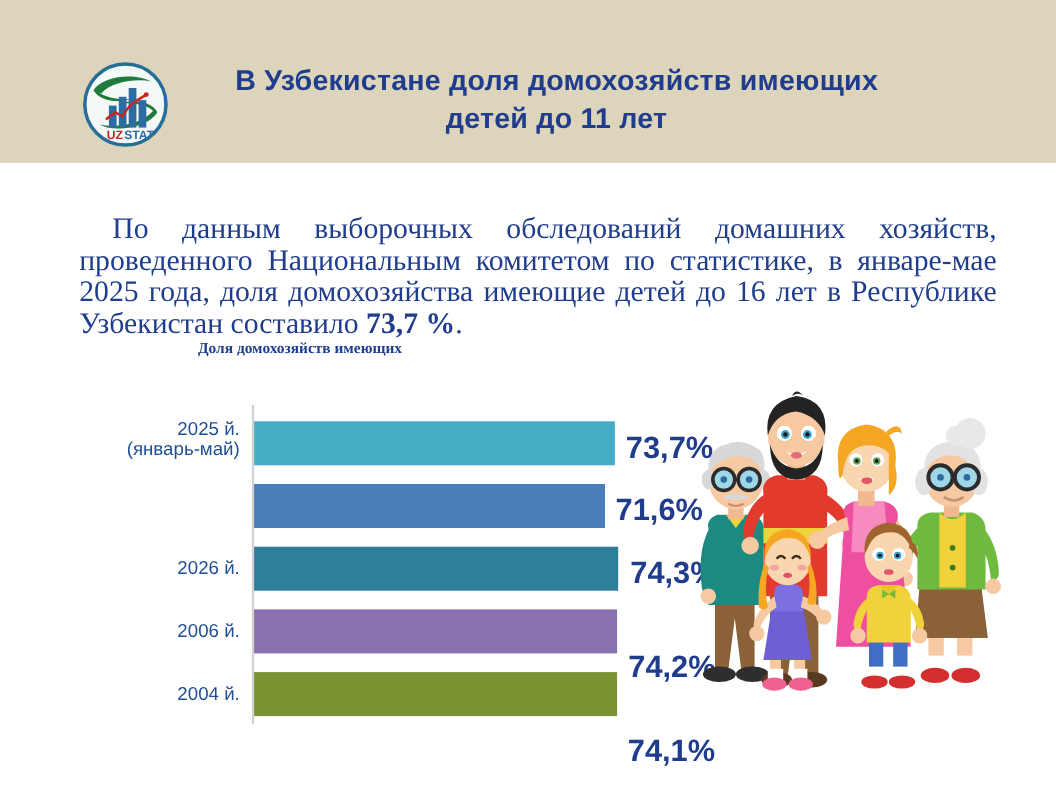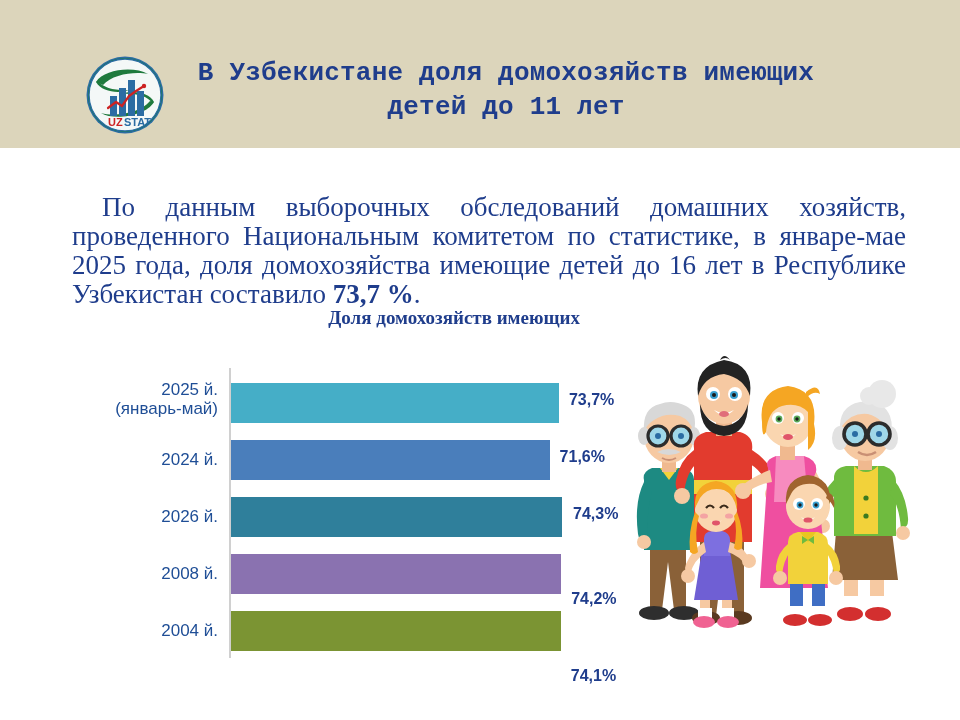--- a/index.html
+++ b/index.html
@@ -20,38 +20,38 @@
     position: absolute;
     left: 0;
     top: 0;
     width: 960px;
     height: 148px;
     background: #dcd5bb;
   }
 
   .logo {
     position: absolute;
-    left: 88px;
+    left: 77px;
     top: 58px;
     width: 74px;
     height: 74px;
     border-radius: 50%;
     background: #15803d;
     box-shadow: 0 0 0 1.5px #2b6ca3;
     overflow: hidden;
   }
   .logo svg { display: block; }
 
   .header-title {
     position: absolute;
     left: 176px;
     top: 56px;
     width: 660px;
     text-align: center;
-    font-family: Liberation Mono, monospace;
+    font-family: Liberation Sans, sans-serif;
     font-weight: bold;
     font-size: 26px;
     line-height: 34px;
     color: #1f3d8c;
     letter-spacing: 0.2px;
   }
 
   
   .intro {
     position: absolute;
@@ -67,24 +67,24 @@
     text-justify: inter-word;
   }
   .intro b { font-weight: bold; }
 
   
   .chart-title {
     position: absolute;
     left: 180px;
     top: 307px;
     width: 400px;
-    text-align: right;
+    text-align: left;
     font-family: "Liberation Serif", serif;
     font-weight: bold;
-    font-size: 19px;
+    font-size: 14px;
     line-height: 22px;
     color: #1f3d8c;
   }
 
   .chart {
     position: absolute;
     left: 70px;
     top: 368px;
     width: 540px;
     height: 290px;
@@ -118,21 +118,21 @@
 
   .bar {
     position: absolute;
     left: 161px;
     top: 0;
     height: 40px;
   }
   .bar-value {
     position: absolute;
     top: 8px;
-    font-size: 16px;
+    font-size: 28px;
     font-weight: bold;
     color: #1f3d8c;
     font-family: "Liberation Sans", sans-serif;
     white-space: nowrap;
   }
 
   
   .family {
     position: absolute;
     left: 628px;
@@ -189,33 +189,32 @@
   <div class="bar-row" style="top:15px">
     <div class="bar-label two-line">
       <span>2025 й.</span><br>
       <span>(январь-май)</span>
     </div>
     <div class="bar" style="width: 327.965px; background: rgb(69, 174, 199);"></div>
     <div class="bar-value" style="left: 498.965px;">73,7%</div>
   </div>
 
   <div class="bar-row" style="top:72px">
-    <div class="bar-label one-line">2024 й.</div>
     <div class="bar" style="width: 318.62px; background: rgb(74, 126, 187);"></div>
     <div class="bar-value" style="left: 489.62px;">71,6%</div>
   </div>
 
   <div class="bar-row" style="top:129px">
     <div class="bar-label one-line">2026 й.</div>
     <div class="bar" style="width: 330.635px; background: rgb(47, 127, 155);"></div>
     <div class="bar-value" style="left: 503px;">74,3%</div>
   </div>
 
   <div class="bar-row" style="top:186px">
-    <div class="bar-label one-line">2008 й.</div>
+    <div class="bar-label one-line">2006 й.</div>
     <div class="bar" style="width: 330.19px; background: rgb(138, 114, 176);"></div>
     <div class="bar-value" style="left: 501.19px; margin-top: 28px;">74,2%</div>
   </div>
 
   <div class="bar-row" style="top:243px">
     <div class="bar-label one-line">2004 й.</div>
     <div class="bar" style="width: 329.745px; background: rgb(123, 148, 51);"></div>
     <div class="bar-value" style="left: 500.745px; margin-top: 48px;">74,1%</div>
   </div>
 </div>

